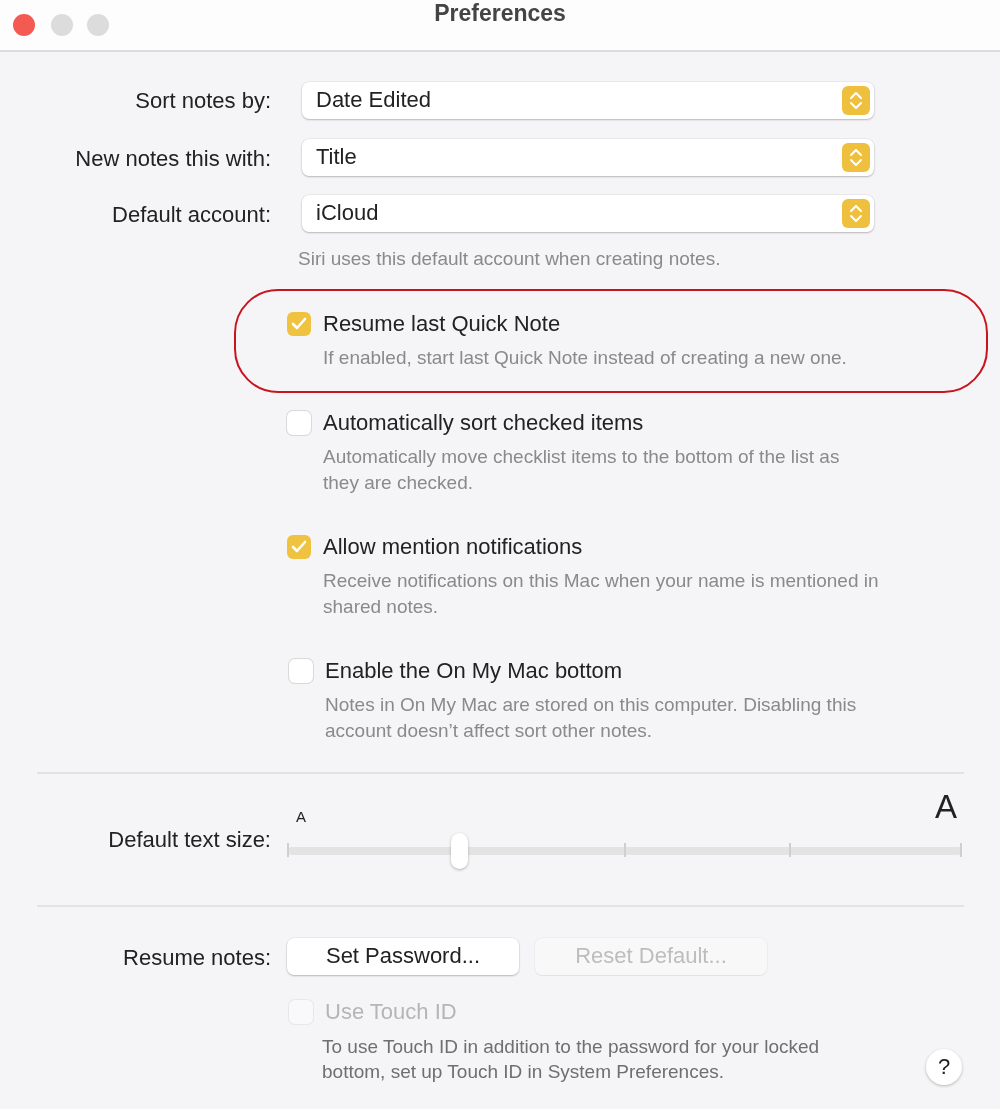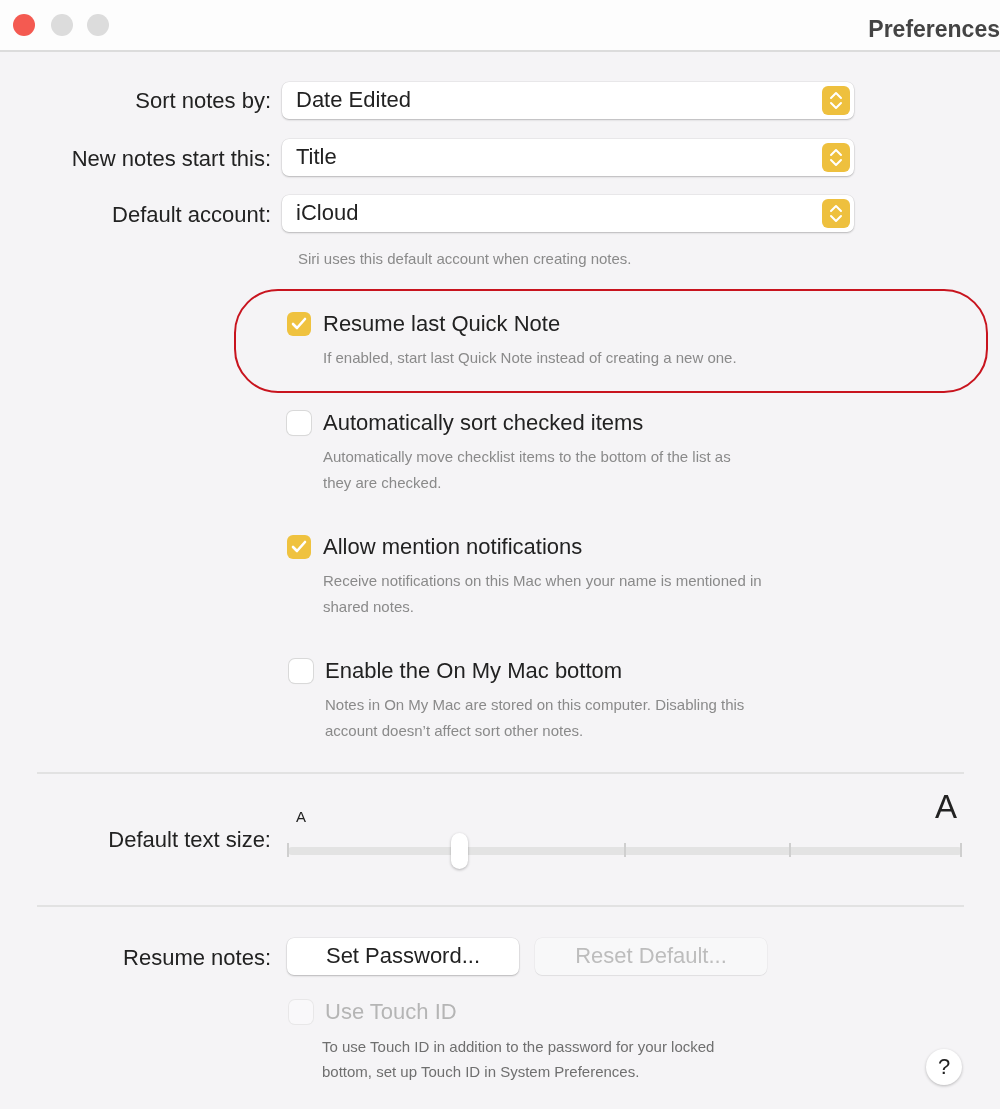--- a/index.html
+++ b/index.html
@@ -3,27 +3,27 @@
 <meta charset="utf-8">
 <style>
   * { box-sizing: border-box; margin: 0; padding: 0; }
   html, body { width: 1000px; height: 1109px; overflow: hidden; background: #f5f4f6; }
   body { font-family: "Liberation Sans", "DejaVu Sans", sans-serif; color: #222; position: relative; }
   .titlebar { position: absolute; left: 0; top: 0; width: 1000px; height: 52px; background: #fdfdfd; border-bottom: 2px solid #dcdcdc; }
   .light { position: absolute; top: 14px; width: 22px; height: 22px; border-radius: 50%; }
   .light.close { left: 13px; background: #f45a51; }
   .light.min { left: 51px; background: #dcdcdc; }
   .light.max { left: 87px; background: #dcdcdc; }
-  .title { position: absolute; top: 16px; left: 0; width: 1000px; text-align: right; font-size: 23px; font-weight: bold; color: #444; }
+  .title { position: absolute; top: 0; left: 0; width: 1000px; text-align: center; font-size: 23px; font-weight: bold; color: #444; }
   .label { position: absolute; right: 729px; font-size: 22px; color: #222; white-space: nowrap; }
-  .popup { position: absolute; left: 282px; width: 572px; height: 37px; background: #fff; border-radius: 7px; box-shadow: 0 1px 2px rgba(0,0,0,0.22), 0 0 0 0.5px rgba(0,0,0,0.08); }
+  .popup { position: absolute; left: 302px; width: 572px; height: 37px; background: #fff; border-radius: 7px; box-shadow: 0 1px 2px rgba(0,0,0,0.22), 0 0 0 0.5px rgba(0,0,0,0.08); }
   .popup .val { position: absolute; left: 14px; top: 5px; font-size: 22px; color: #222; }
   .stepper { position: absolute; right: 4px; top: 4px; width: 28px; height: 29px; background: #eec03e; border-radius: 6px; }
   .stepper svg { position: absolute; left: 7px; top: 5px; }
-  .hint { position: absolute; font-size: 15px; color: #8a8a8a; line-height: 26px; }
+  .hint { position: absolute; font-size: 19px; color: #8a8a8a; line-height: 26px; }
   .cb { position: absolute; width: 24px; height: 24px; border-radius: 6px; background: #fff; box-shadow: 0 0 0 1px #d9d9d9, 0 1px 1px rgba(0,0,0,0.08); }
   .cb.on { background: #efc23f; box-shadow: none; }
   .cb.on svg { position: absolute; left: 4px; top: 5px; }
   .cb.dis { opacity: 0.45; }
   .cblabel { position: absolute; font-size: 22px; color: #222; white-space: nowrap; }
   .cblabel.dis { color: #b5b5b5; }
   .highlight { position: absolute; left: 234px; top: 289px; width: 754px; height: 104px; border: 2.5px solid #c8141e; border-radius: 44px; }
   .divider { position: absolute; left: 37px; width: 927px; height: 2px; background: #e2e2e2; }
   .slider-track { position: absolute; left: 288px; top: 847px; width: 674px; height: 8px; background: #e3e3e3; border-radius: 4px; }
   .tick { position: absolute; top: 843px; width: 2px; height: 14px; background: #cfcfcf; }
@@ -48,21 +48,21 @@
 <div class="label" style="top:88px">Sort notes by:</div>
 <div class="popup" style="top:82px">
   <span class="val">Date Edited</span>
   <span class="stepper">
     <svg width="14" height="19" viewBox="0 0 14 19">
         <path d="M2 7 L7 2 L12 7 M2 12 L7 17 L12 12" fill="none" stroke="#fff" stroke-width="2" stroke-linecap="round" stroke-linejoin="round"></path>
       </svg>
   </span>
 </div>
 
-<div class="label" style="top:146px">New notes start this:</div>
+<div class="label" style="top:146px">New notes this with:</div>
 <div class="popup" style="top:139px">
   <span class="val">Title</span>
   <span class="stepper">
     <svg width="14" height="19" viewBox="0 0 14 19">
         <path d="M2 7 L7 2 L12 7 M2 12 L7 17 L12 12" fill="none" stroke="#fff" stroke-width="2" stroke-linecap="round" stroke-linejoin="round"></path>
       </svg>
   </span>
 </div>
 
 <div class="label" style="top:202px">Default account:</div>

